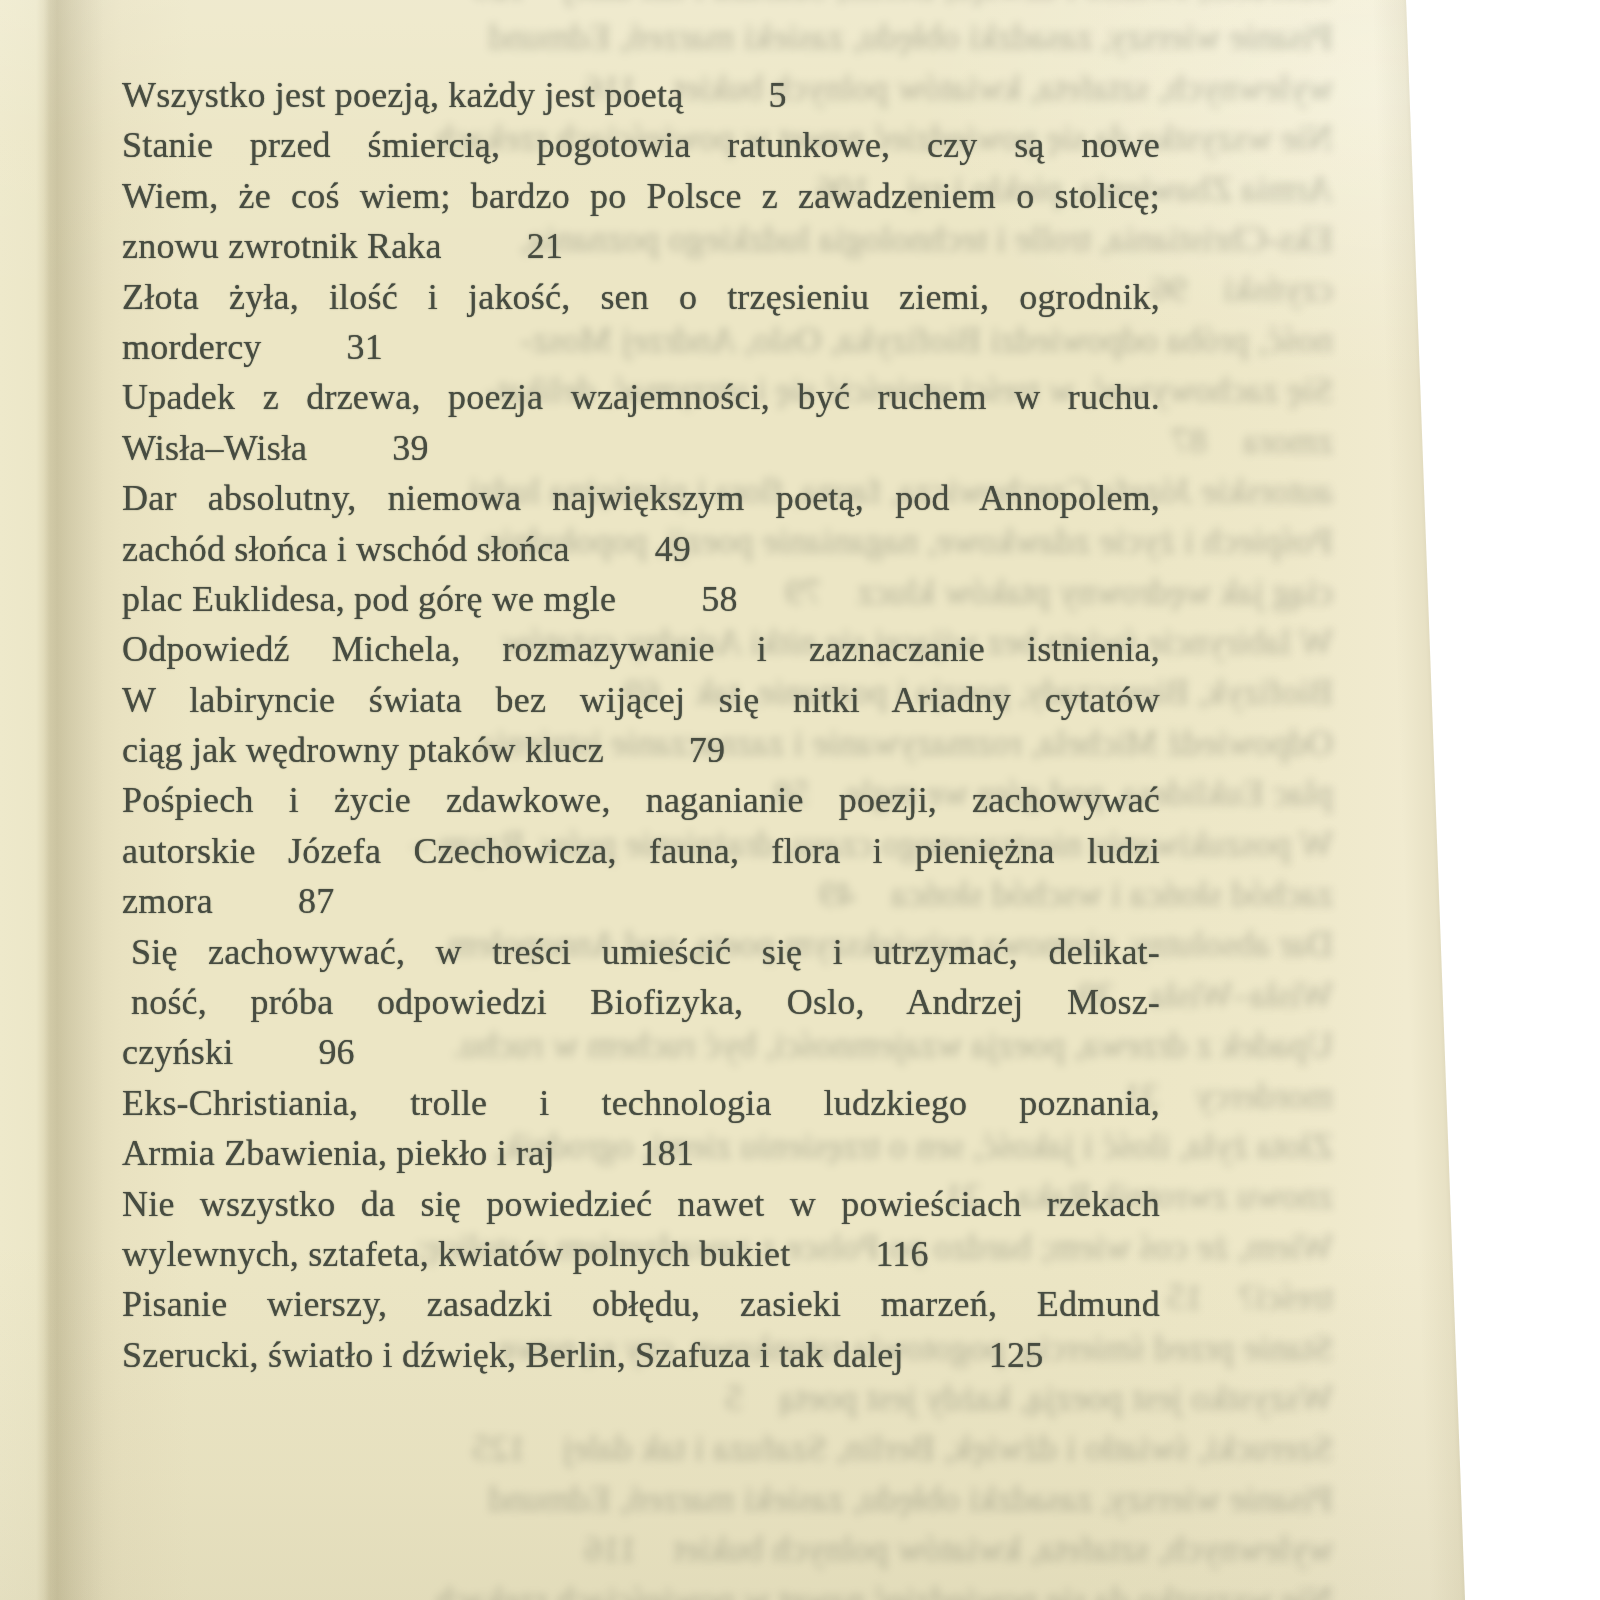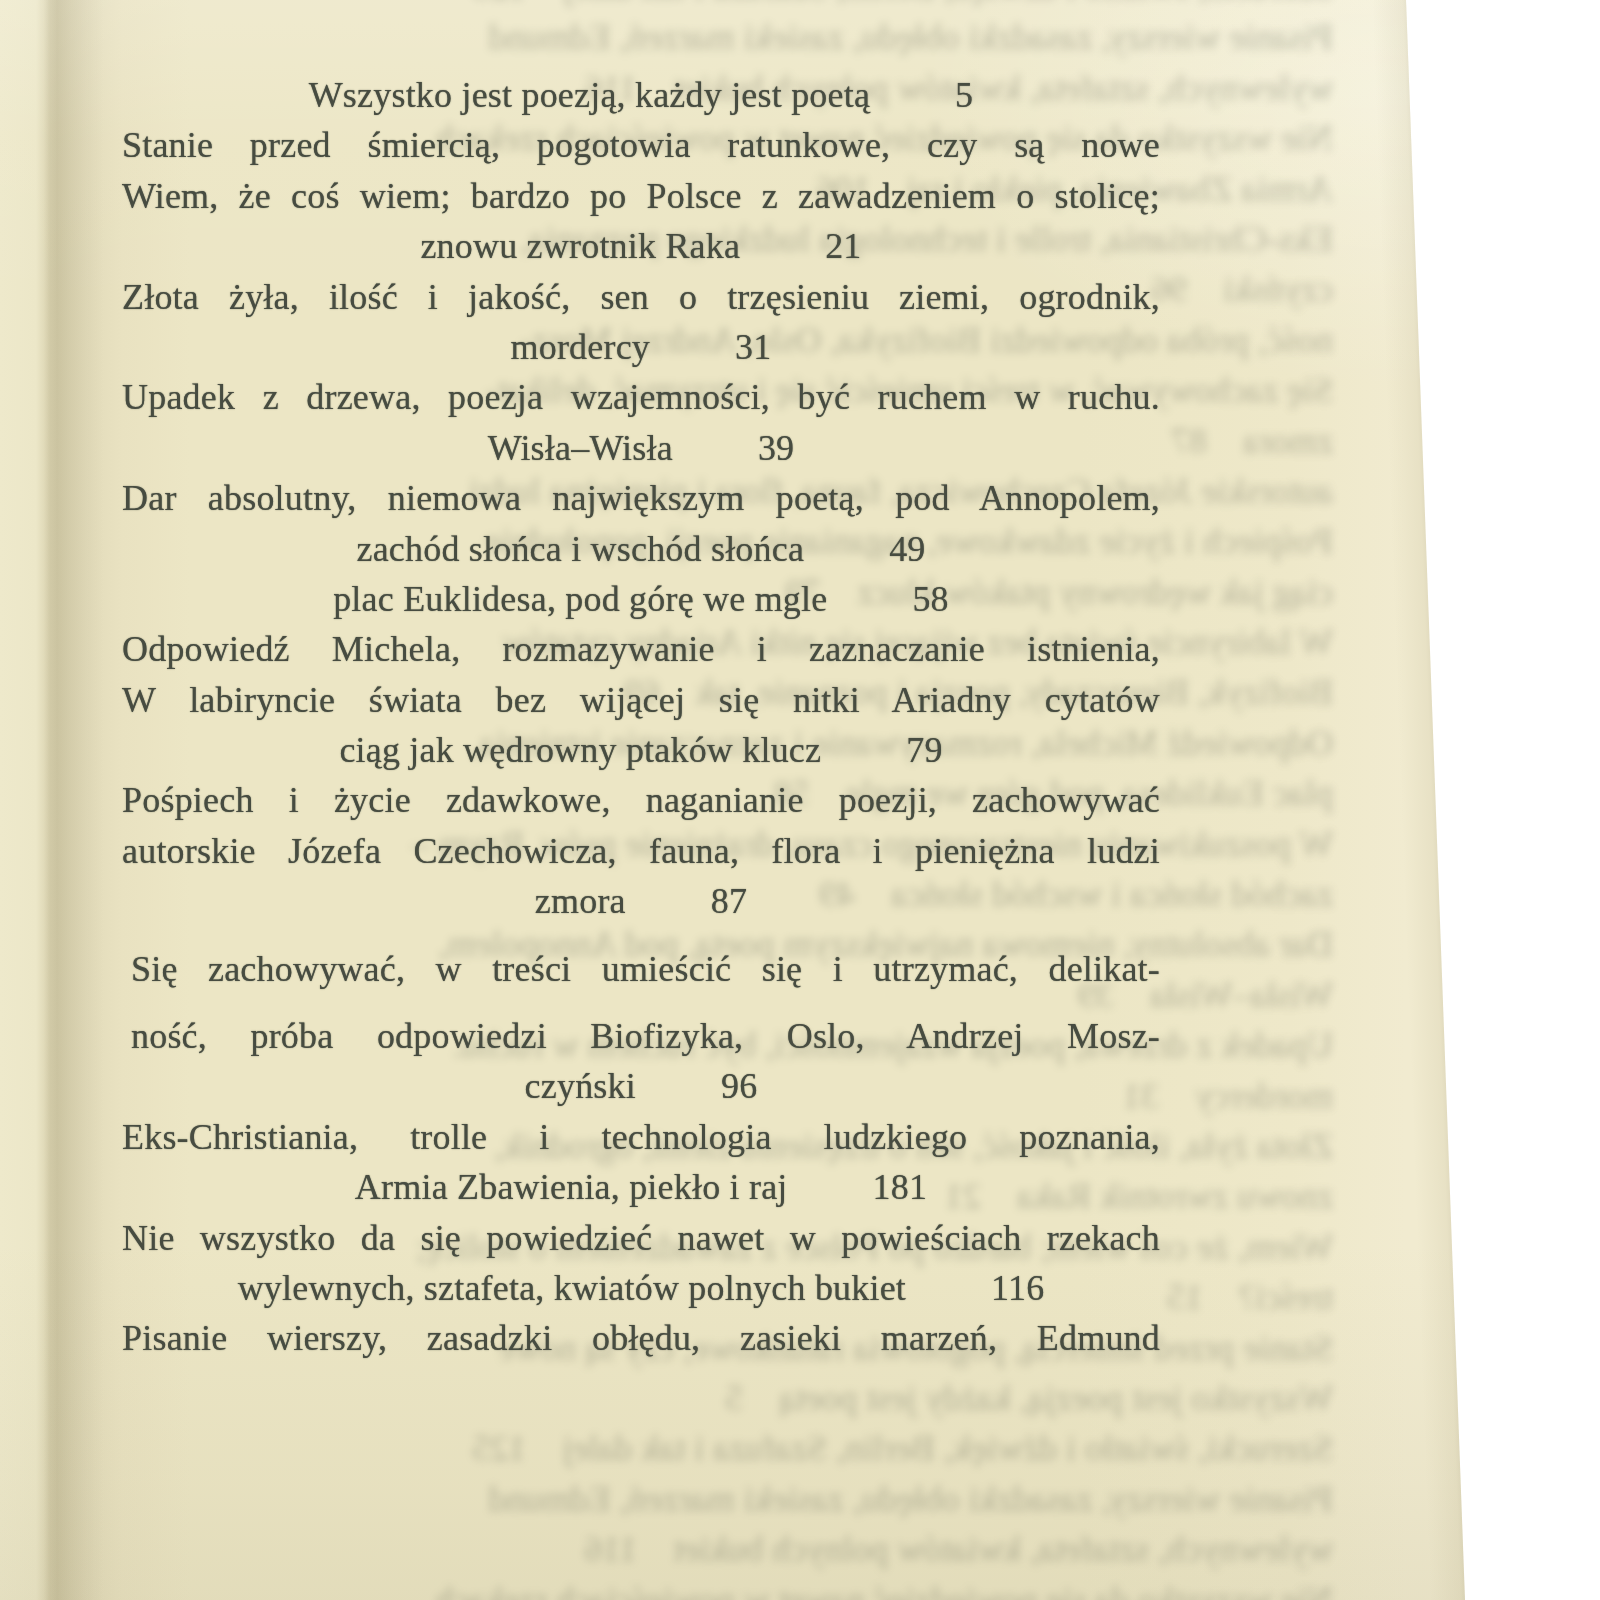--- a/index.html
+++ b/index.html
@@ -54,22 +54,22 @@
     position: absolute; top: 70px; left: 122px;
     width: 1038px;
     font-size: 36px;
     line-height: 50.4px;
     color: #474c41;
     text-shadow: 0 0 1.2px rgba(64,70,58,0.85);
     letter-spacing: 0.2px;
   }
   .ln { height: 50.4px; }
   .ln.j { text-align: justify; text-align-last: justify; }
-  .ln.n { white-space: nowrap; text-align: center; }
-  .ln.ind { padding-left: 9px; margin-top: 17px; }
+  .ln.n { white-space: nowrap; }
+  .ln.ind { padding-left: 9px; }
   .gap { display: inline-block; width: 85px; }
 </style>
 </head>
 <body>
 
 <div class="photo">
   <div class="paper">
 
     <div class="bleed" aria-hidden="true">
         <div class="bleed-line">Szerucki, światło i dźwięk, Berlin, Szafuza i tak dalej 125</div>
@@ -128,16 +128,17 @@
       <div class="ln j"><span>autorskie Józefa Czechowicza, fauna, flora i pieniężna ludzi</span></div>
       <div class="ln n"><span>zmora</span><span class="gap"></span><span class="pg">87</span></div>
       <div class="ln j ind"><span>Się zachowywać, w treści umieścić się i utrzymać, delikat-</span></div>
       <div class="ln j ind"><span>ność, próba odpowiedzi Biofizyka, Oslo, Andrzej Mosz-</span></div>
       <div class="ln n"><span>czyński</span><span class="gap"></span><span class="pg">96</span></div>
       <div class="ln j"><span>Eks-Christiania, trolle i technologia ludzkiego poznania,</span></div>
       <div class="ln n"><span>Armia Zbawienia, piekło i raj</span><span class="gap"></span><span class="pg">181</span></div>
       <div class="ln j"><span>Nie wszystko da się powiedzieć nawet w powieściach rzekach</span></div>
       <div class="ln n"><span>wylewnych, sztafeta, kwiatów polnych bukiet</span><span class="gap"></span><span class="pg">116</span></div>
       <div class="ln j"><span>Pisanie wierszy, zasadzki obłędu, zasieki marzeń, Edmund</span></div>
+      <div class="ln n"><span>Szerucki, światło i dźwięk, Berlin, Szafuza i tak dalej</span><span class="gap"></span><span class="pg">125</span></div>
     </div>
 
   </div>
 </div>
 
 </body></html>

